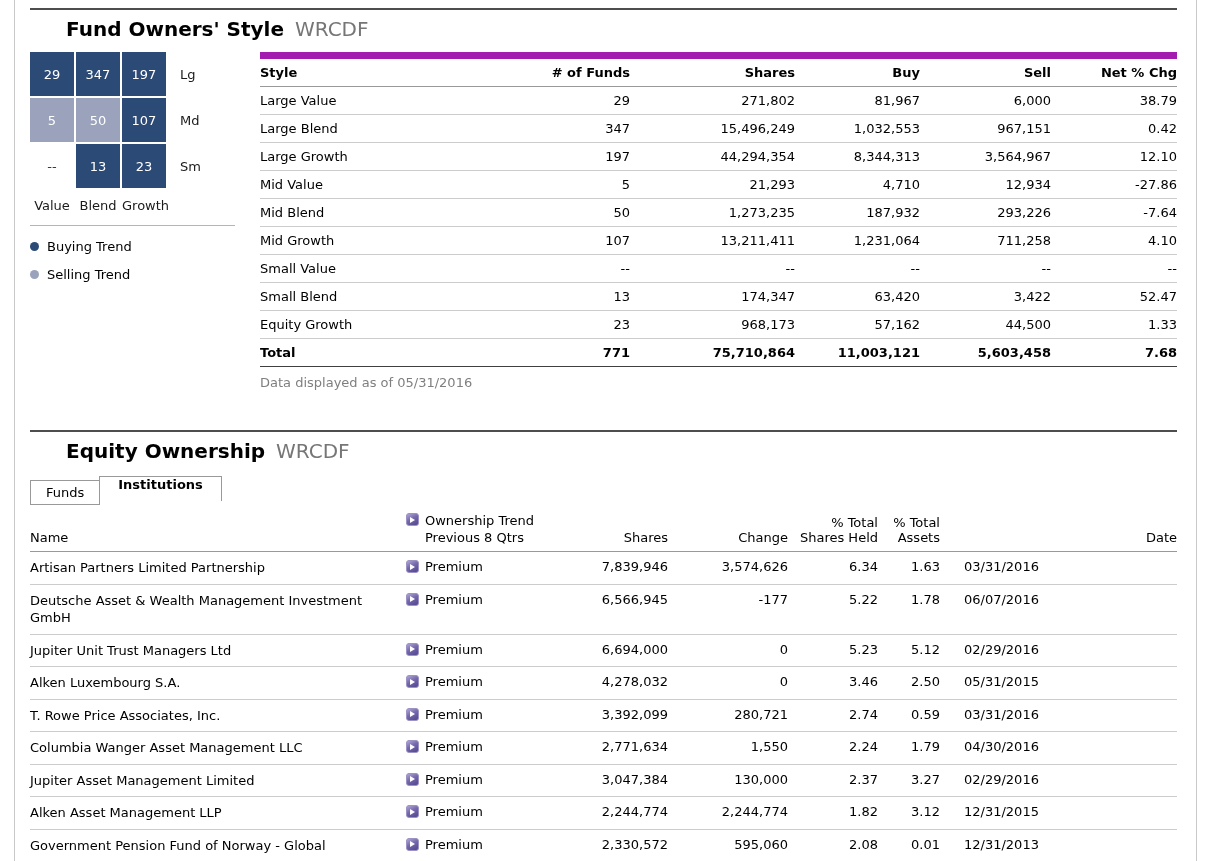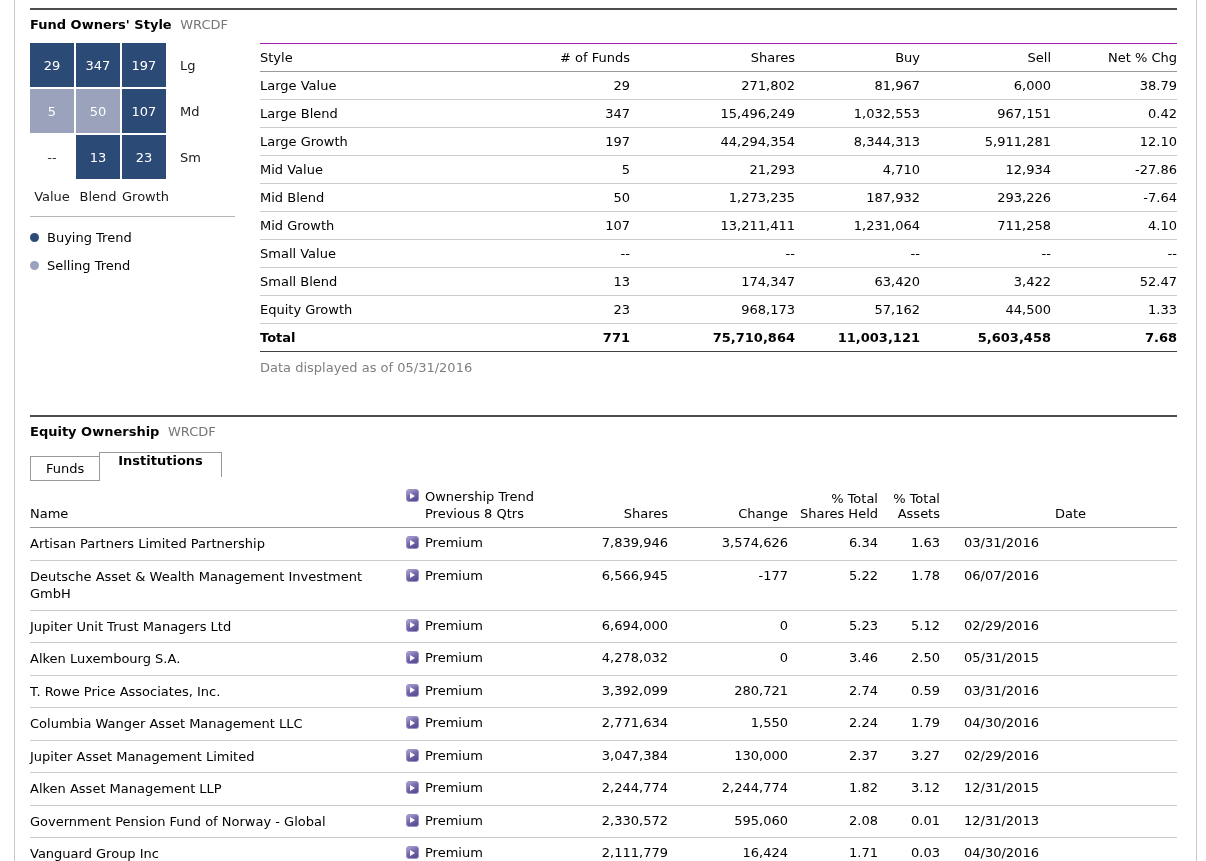--- a/index.html
+++ b/index.html
@@ -5,21 +5,21 @@
   * { box-sizing: border-box; }
   html,body { margin:0; padding:0; background:#fff; }
   body { font-family:"DejaVu Sans","Liberation Sans",sans-serif; font-size:13px; color:#000; }
   .page { position:relative; width:1206px; height:861px; background:#fff; overflow:hidden; }
   .edge { position:absolute; top:0; bottom:0; width:1px; background:#c9c9c9; }
   .edge-left { left:14px; }
   .edge-right { left:1196px; }
   .content { position:absolute; left:30px; top:0; width:1147px; }
 
   .section-rule { height:2px; background:#4d4d4d; margin-top:8px; }
-  .section-title { font-size:13px; font-weight:bold; padding:7px 0 11px 0; }
+  .section-title { font-size:20px; font-weight:bold; padding:7px 0 11px 0;margin-left:36px; }
   .section-title .ticker { font-weight:normal; color:#767676; padding-left:4px; }
 
   
   .fund-style-body { display:flex; }
   .style-panel { width:230px; flex:0 0 230px; }
   .sbox-grid { display:grid; grid-template-columns:44px 44px 44px 44px; grid-auto-rows:44px; gap:2px; }
   .sbox-cell { display:flex; align-items:center; justify-content:center; color:#fff; font-size:13px; }
   .sbox-cell.dark { background:#2c4a76; }
   .sbox-cell.light { background:#9aa3bb; }
   .sbox-cell.none { background:transparent; color:#3a3a3a; }
@@ -27,40 +27,40 @@
   .sbox-collabels { display:grid; grid-template-columns:44px 44px 44px; gap:2px; margin-top:10px; }
   .sbox-collabels div { text-align:center; color:#1a1a1a; }
   .legend-sep { width:205px; border-top:1px solid #b5b5b5; margin-top:12px; }
   .legend-item { display:flex; align-items:center; margin-top:13px; }
   .legend-dot { width:9px; height:9px; border-radius:50%; margin-right:8px; flex:0 0 9px; }
   .dot-buying { background:#2c4a76; }
   .dot-selling { background:#9aa3bb; }
 
   .fund-table-wrap { flex:1; }
   table { border-collapse:collapse; table-layout:fixed; width:100%; font-size:13px; }
-  .fund-table th { font-weight:normal; text-align:right; padding:6px 0 6px 8px;
-                   border-top:1px solid #a21caf; border-bottom:1px solid #999; white-space:nowrap; }
+  .fund-table th { font-weight:bold; text-align:right; padding:6px 0 6px 8px;
+                   border-top:7px solid #a21caf; border-bottom:1px solid #999; white-space:nowrap; }
   .fund-table th.first, .fund-table td.first { text-align:left; padding-left:0; }
   .fund-table td { text-align:right; padding:6px 0 6px 8px; border-bottom:1px solid #ccc; white-space:nowrap; }
   .fund-table tr.total-row td { font-weight:bold; border-bottom:1px solid #404040; }
   .footnote { color:#7f7f7f; padding:8px 0 0 0; }
 
   .section-gap { height:32px; }
 
   
   .tabs { display:flex; align-items:flex-start; margin-top:2px; }
   .tab { border:1px solid #999; padding:4px 15px 4px 15px; margin-top:4px; background:#fff; cursor:pointer; }
   .tab.active { font-weight:bold; padding:0 18px 9px 18px; margin-top:0; margin-left:-1px; border-bottom:none; }
 
   .inst-table { margin-top:4px; }
   .inst-table th { font-weight:normal; vertical-align:bottom; text-align:right; padding:4px 0 6px 8px;
                    border-bottom:1px solid #999; }
   .inst-table th.h-name { text-align:left; padding-left:0; }
   .inst-table th.h-trend { text-align:left; }
-  .inst-table th.h-date { text-align:center; padding-left:24px; }
+  .inst-table th.h-date { text-align:right; padding-left:24px; }
   .inst-table td { padding:7px 0 7px 8px; border-bottom:1px solid #ccc; vertical-align:top; text-align:right; white-space:nowrap; }
   .inst-table td.name-cell { text-align:left; padding-left:0; white-space:normal; line-height:1.35; }
   .inst-table td.trend-cell { text-align:left; }
   .inst-table td.date-cell { text-align:left; padding-left:24px; }
 
   .trend-h1 { display:flex; align-items:flex-start; }
   .trend-h2 { padding-left:19px; margin-top:2px; }
 
   .premium-icon { display:inline-flex; align-items:center; justify-content:center;
                   width:13px; height:13px; border-radius:3px; margin-right:6px; flex:0 0 13px;
@@ -156,21 +156,21 @@
                 <td>1,032,553</td>
                 <td>967,151</td>
                 <td>0.42</td>
               </tr>
 
               <tr>
                 <td class="first">Large Growth</td>
                 <td>197</td>
                 <td>44,294,354</td>
                 <td>8,344,313</td>
-                <td>5,911,281</td>
+                <td>3,564,967</td>
                 <td>12.10</td>
               </tr>
 
               <tr>
                 <td class="first">Mid Value</td>
                 <td>5</td>
                 <td>21,293</td>
                 <td>4,710</td>
                 <td>12,934</td>
                 <td>-27.86</td>

